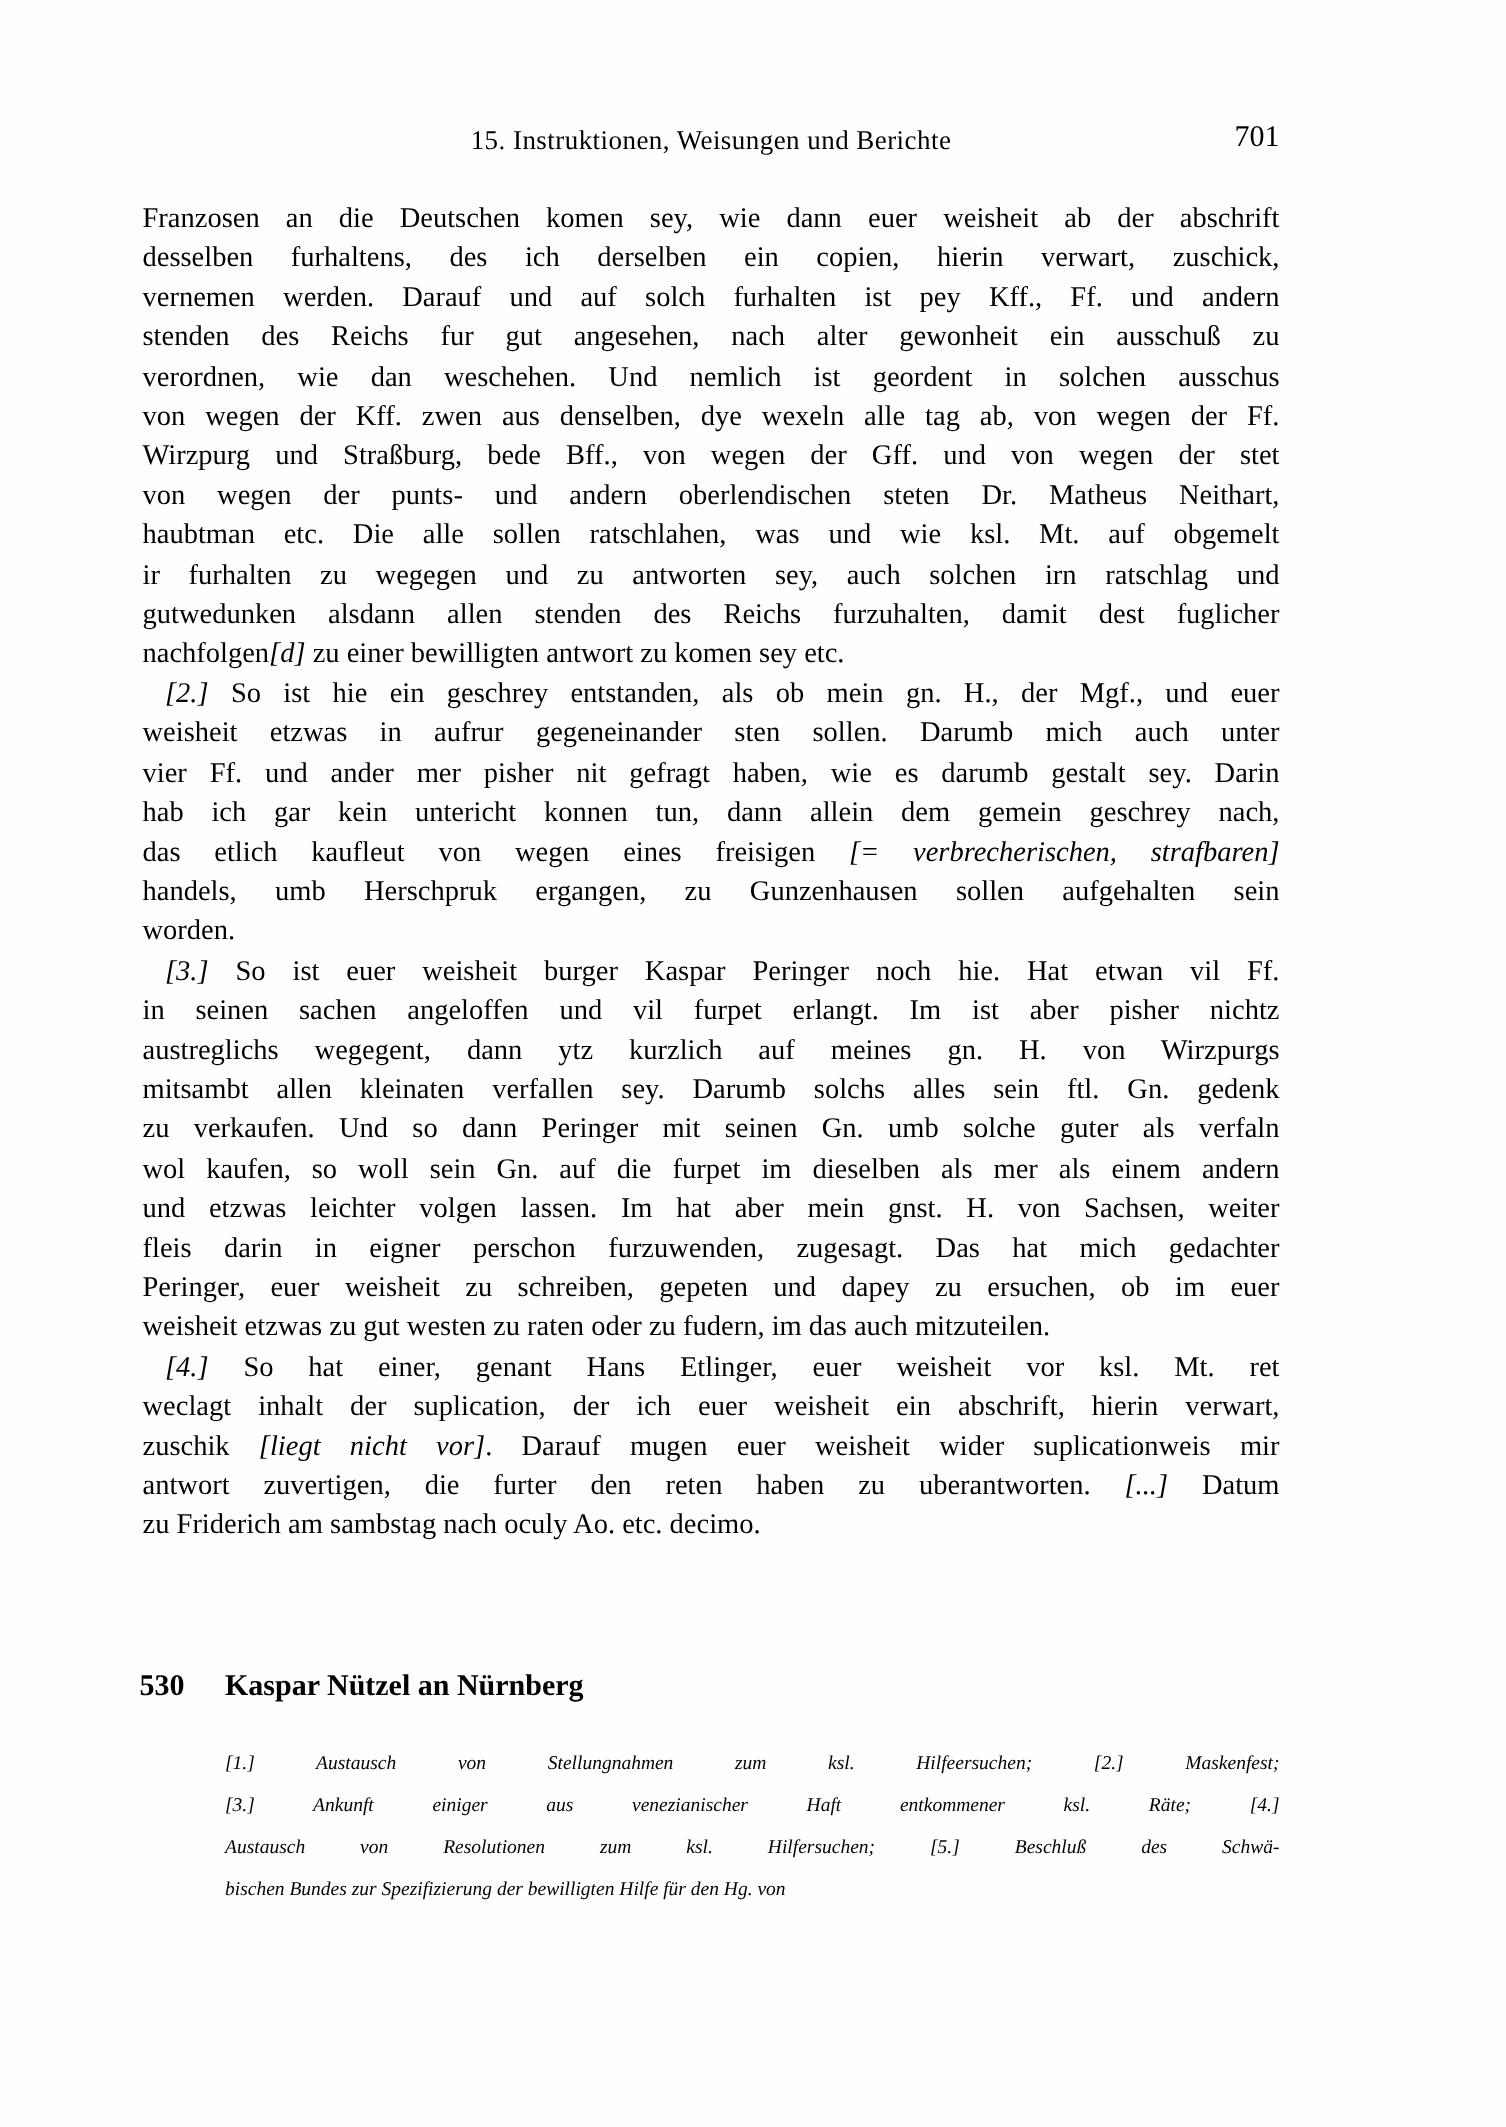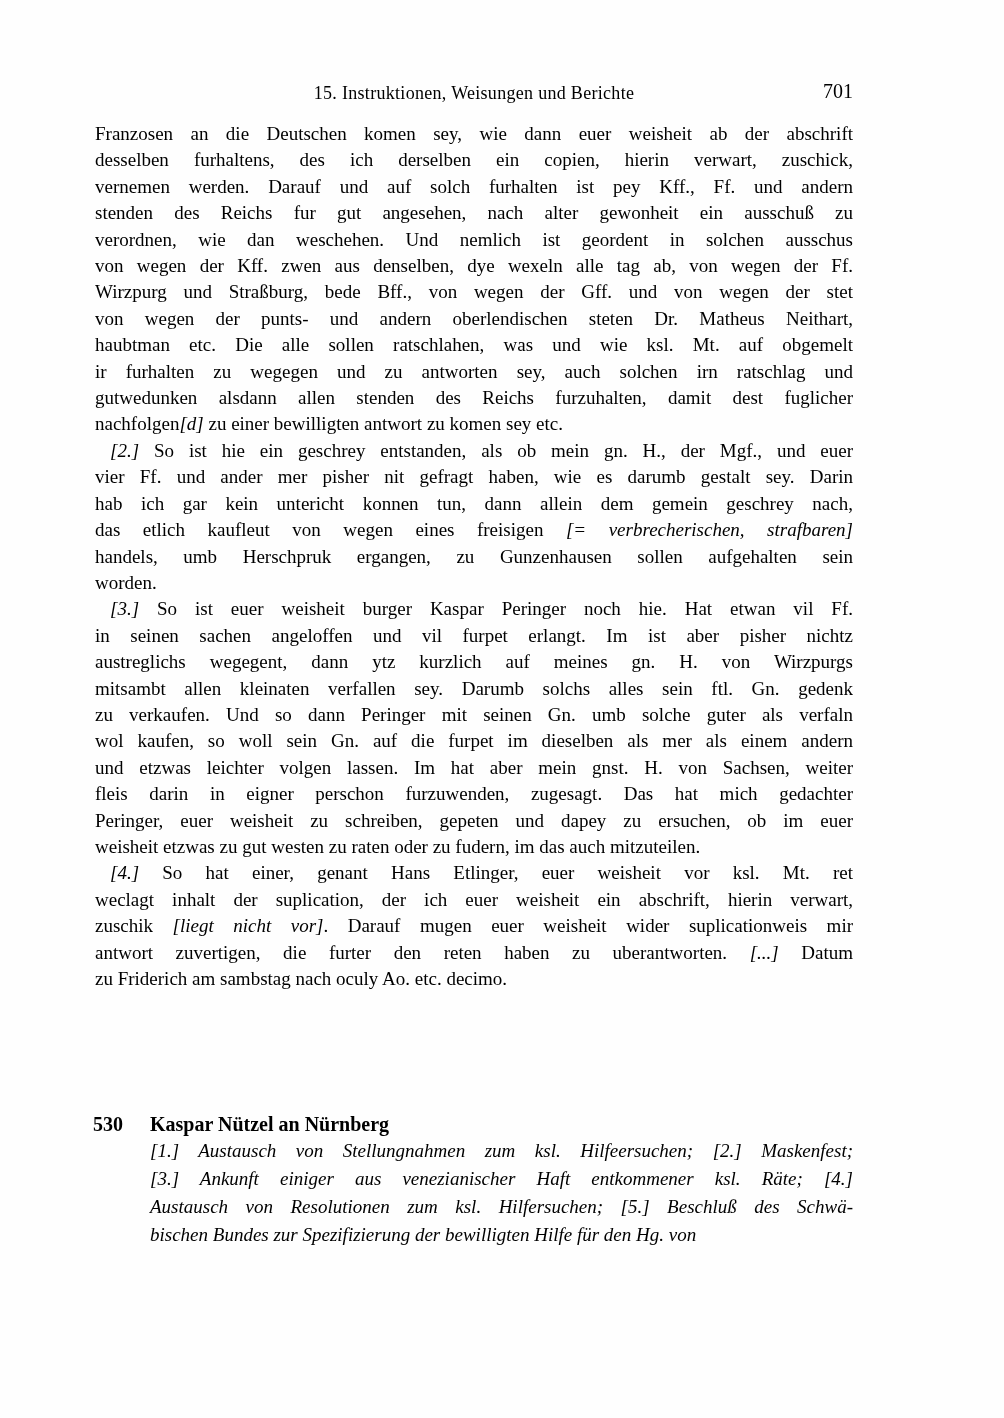--- a/index.html
+++ b/index.html
@@ -16,21 +16,21 @@
     position:absolute;top:80px;left:95px;width:758px;height:26px;
     font-size:18px;line-height:26px;
   }
   .running-header .hdr-title{
     display:block;text-align:center;letter-spacing:.3px;
   }
   .running-header .hdr-pagenum{
     position:absolute;right:0;top:-2px;font-size:20px;
   }
   .body-text{
-    position:absolute;top:121px;left:95px;width:758px;
+    position:absolute;top:133px;left:95px;width:758px;
     font-size:19px;line-height:26.4px;
   }
   .line{
     text-align:justify;
     text-align-last:justify;
     -moz-text-align-last:justify;
     text-justify:inter-word;
   }
   .line.last{text-align-last:left;-moz-text-align-last:left;}
   .line.indent{text-indent:15px;}
@@ -38,22 +38,22 @@
   .entry{
     position:absolute;top:1111px;left:93px;width:760px;
   }
   .entry-heading{
     font-weight:bold;font-size:20px;line-height:26px;
     display:flex;
   }
   .entry-number{width:57px;flex:0 0 57px;}
   .entry-title{flex:1;}
   .entry-summary{
-    margin-top:0;margin-left:57px;width:703px;
-    font-size:19px;line-height:28px;font-style:italic;
+    margin-top:24px;margin-left:57px;width:703px;
+    font-size:13px;line-height:28px;font-style:italic;
   }
 </style>
 </head>
 <body>
 
 <div class="page">
 
   <div class="running-header">
     <span class="hdr-title">15. Instruktionen, Weisungen und Berichte</span>
     <span class="hdr-pagenum">701</span>
@@ -69,20 +69,21 @@
         <div class="line"><span>von wegen der Kff. zwen aus denselben, dye wexeln alle tag ab, von wegen der Ff.</span></div>
         <div class="line"><span>Wirzpurg und Straßburg, bede Bff., von wegen der Gff. und von wegen der stet</span></div>
         <div class="line"><span>von wegen der punts- und andern oberlendischen steten Dr. Matheus Neithart,</span></div>
         <div class="line"><span>haubtman etc. Die alle sollen ratschlahen, was und wie ksl. Mt. auf obgemelt</span></div>
         <div class="line"><span>ir furhalten zu wegegen und zu antworten sey, auch solchen irn ratschlag und</span></div>
         <div class="line"><span>gutwedunken alsdann allen stenden des Reichs furzuhalten, damit dest fuglicher</span></div>
         <div class="line last"><span>nachfolgen</span><span class="it">[d]</span><span> zu einer bewilligten antwort zu komen sey etc.</span></div>
       </div>
       <div>
         <div class="line indent"><span class="it">[2.]</span><span> So ist hie ein geschrey entstanden, als ob mein gn. H., der Mgf., und euer</span></div>
+        <div class="line"><span>weisheit etzwas in aufrur gegeneinander sten sollen. Darumb mich auch unter</span></div>
         <div class="line"><span>vier Ff. und ander mer pisher nit gefragt haben, wie es darumb gestalt sey. Darin</span></div>
         <div class="line"><span>hab ich gar kein untericht konnen tun, dann allein dem gemein geschrey nach,</span></div>
         <div class="line"><span>das etlich kaufleut von wegen eines freisigen </span><span class="it">[= verbrecherischen, strafbaren]</span></div>
         <div class="line"><span>handels, umb Herschpruk ergangen, zu Gunzenhausen sollen aufgehalten sein</span></div>
         <div class="line last"><span>worden.</span></div>
       </div>
       <div>
         <div class="line indent"><span class="it">[3.]</span><span> So ist euer weisheit burger Kaspar Peringer noch hie. Hat etwan vil Ff.</span></div>
         <div class="line"><span>in seinen sachen angeloffen und vil furpet erlangt. Im ist aber pisher nichtz</span></div>
         <div class="line"><span>austreglichs wegegent, dann ytz kurzlich auf meines gn. H. von Wirzpurgs</span></div>

